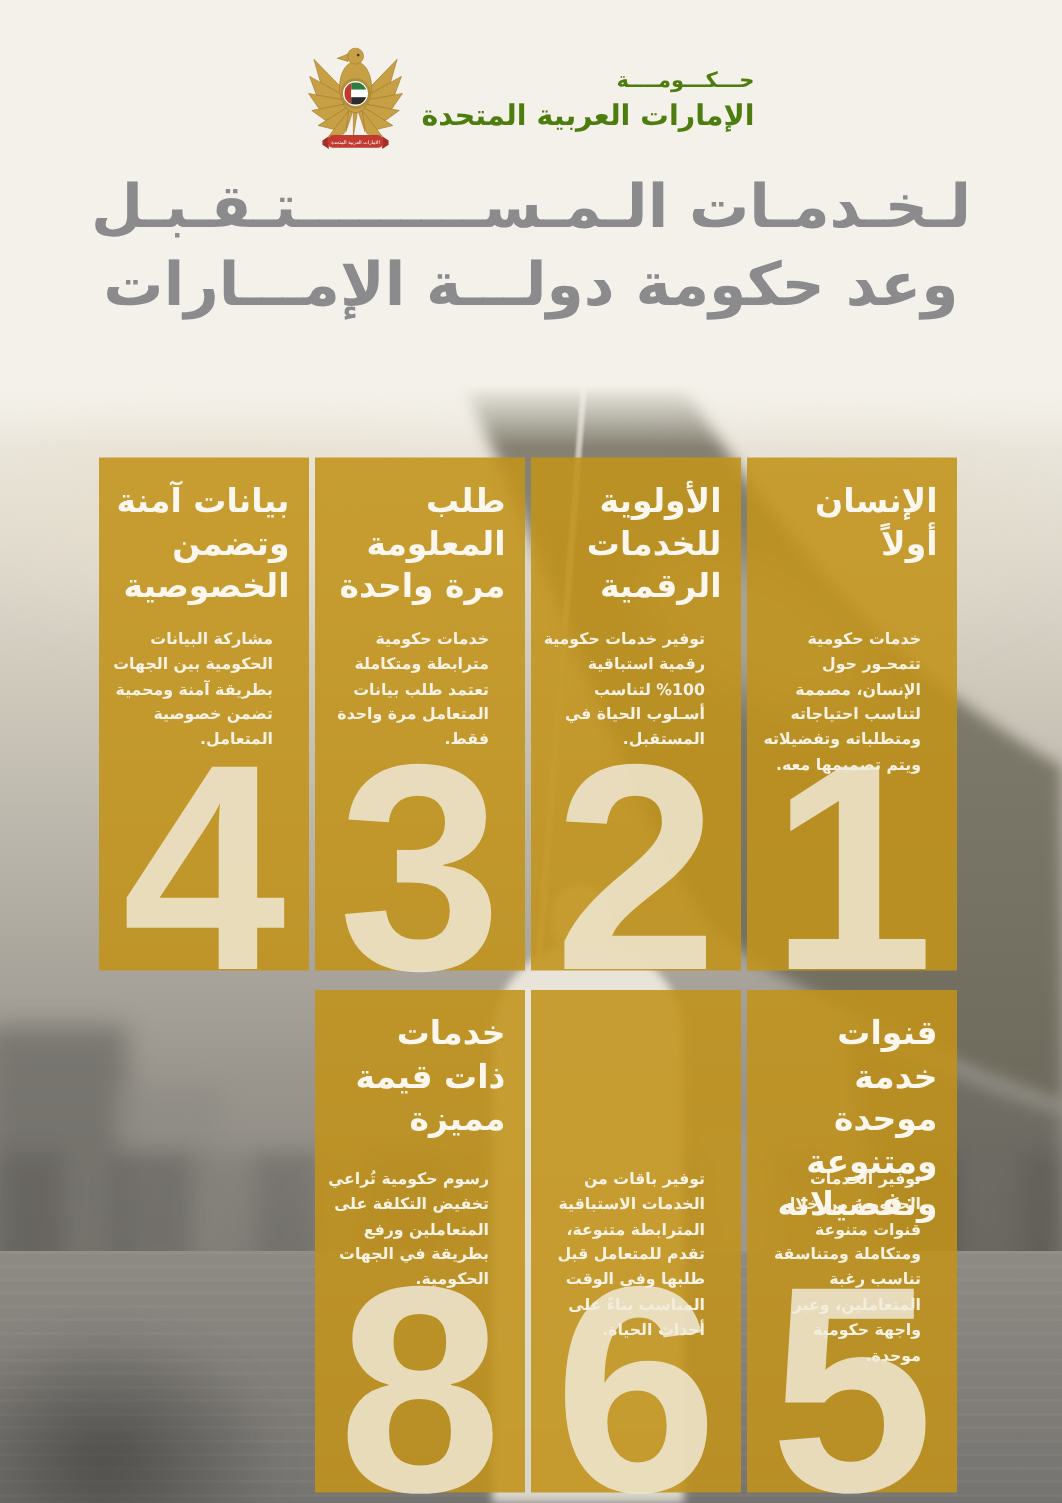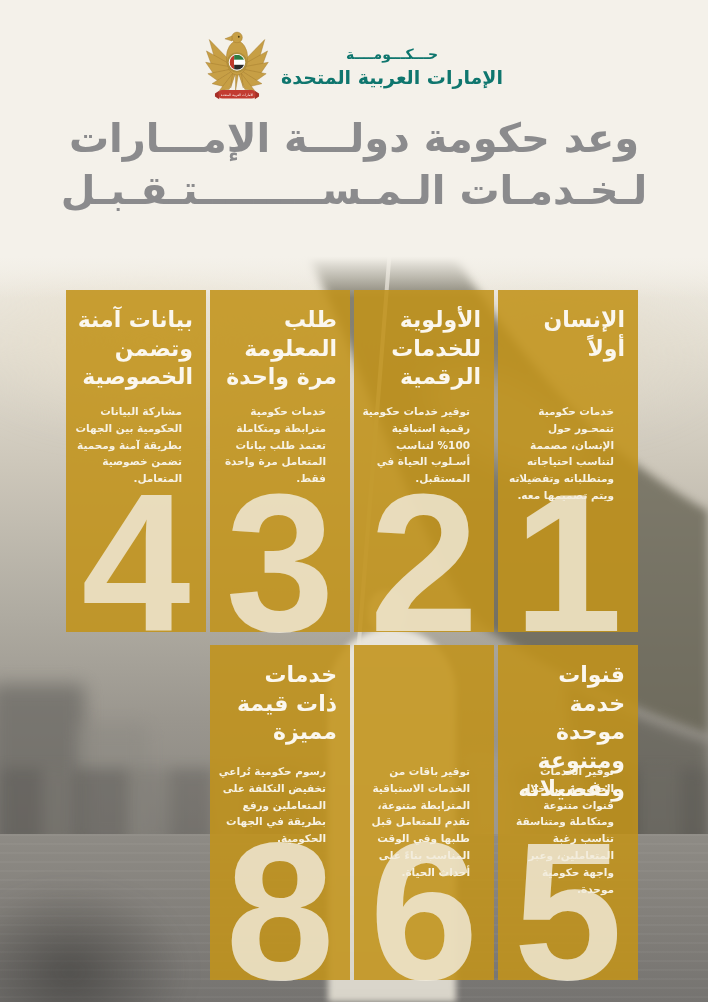--- a/index.html
+++ b/index.html
@@ -6,21 +6,21 @@
   body{
     width:708px;height:1002px;position:relative;overflow:hidden;
     background:#F4F1EA;
     font-family:"DejaVu Sans",sans-serif;
   }
   
   .emblem-row{
     position:absolute;top:26px;left:0;right:0;height:84px;
     display:flex;justify-content:center;align-items:center;gap:12px;
   }
-  .logo-text{direction:rtl;text-align:center;color:#0f766e;line-height:1.45;}
+  .logo-text{direction:rtl;text-align:right;color:#4d7c0f;line-height:1.45;}
   .logo-line1{font-size:14px;font-weight:bold;letter-spacing:1px;}
   .logo-line2{font-size:19px;font-weight:bold;}
   .main-title{
     position:absolute;top:112px;left:0;right:0;
     direction:rtl;text-align:center;
     color:#8B8B8D;font-weight:bold;font-size:40px;line-height:1.3;
     white-space:nowrap;
   }
   
   .photo{position:absolute;top:256px;left:0;width:708px;height:746px;overflow:hidden;
@@ -56,20 +56,21 @@
     background:repeating-linear-gradient(180deg,rgba(255,255,255,.07) 0 2px,rgba(0,0,0,0) 2px 9px);}
   .fg-dark{left:-50px;top:626px;width:240px;height:180px;border-radius:50%;
     background:radial-gradient(ellipse,rgba(52,51,49,.6),rgba(52,51,49,0) 70%);filter:blur(10px);}
   
   .cards-row{position:absolute;left:66px;width:572px;display:flex;gap:4px;direction:rtl;}
   .row1{top:290px;height:342px;}
   .row2{top:645px;height:335px;}
   .card{
     position:relative;flex:0 0 140px;height:100%;
     background:rgba(194,147,26,.88);
+    margin-top:15px;
   }
   .card-title{
     position:absolute;top:16px;right:13px;left:8px;
     text-align:right;color:#FBF7EE;font-weight:bold;
     font-size:22px;line-height:1.3;white-space:pre-line;
   }
   .card-desc{
     position:absolute;top:113px;right:24px;left:7px;
     text-align:right;color:#F7F2E4;
     font-size:10.5px;line-height:1.6;font-weight:bold;
@@ -136,22 +137,22 @@
       <text x="45" y="95.5" text-anchor="middle" font-size="4.6" fill="#FFFFFF" font-family="DejaVu Sans, sans-serif">الامارات العربية المتحدة</text>
     </g>
   </svg>
   <div class="logo-text">
     <div class="logo-line1">حـــكـــومــــة</div>
     <div class="logo-line2">الإمارات العربية المتحدة</div>
   </div>
 </div>
 
 <div class="main-title">
+  <div>لـخـدمـات الـمـســـــــــتـقـبـل</div>
   <div>وعد حكومة دولـــة الإمـــارات</div>
-  <div>لـخـدمـات الـمـســـــــــتـقـبـل</div>
 </div>
 
 <div class="photo">
   <div class="cloud1"></div>
   <div class="cloud2"></div>
   <svg class="flag-svg" width="708" height="746" viewBox="0 0 708 746">
     <g filter="none">
       <path d="M310,0 L455,0 C500,70 560,150 625,200 C665,230 695,248 708,255
                L708,478 C640,455 545,415 480,368 C440,330 385,175 340,70 Z" fill="#5F5C4C" opacity="0.72" style="filter:blur(5px)"></path>
       <path d="M565,425 C620,455 680,478 708,486 L708,700 C670,668 625,622 595,565

